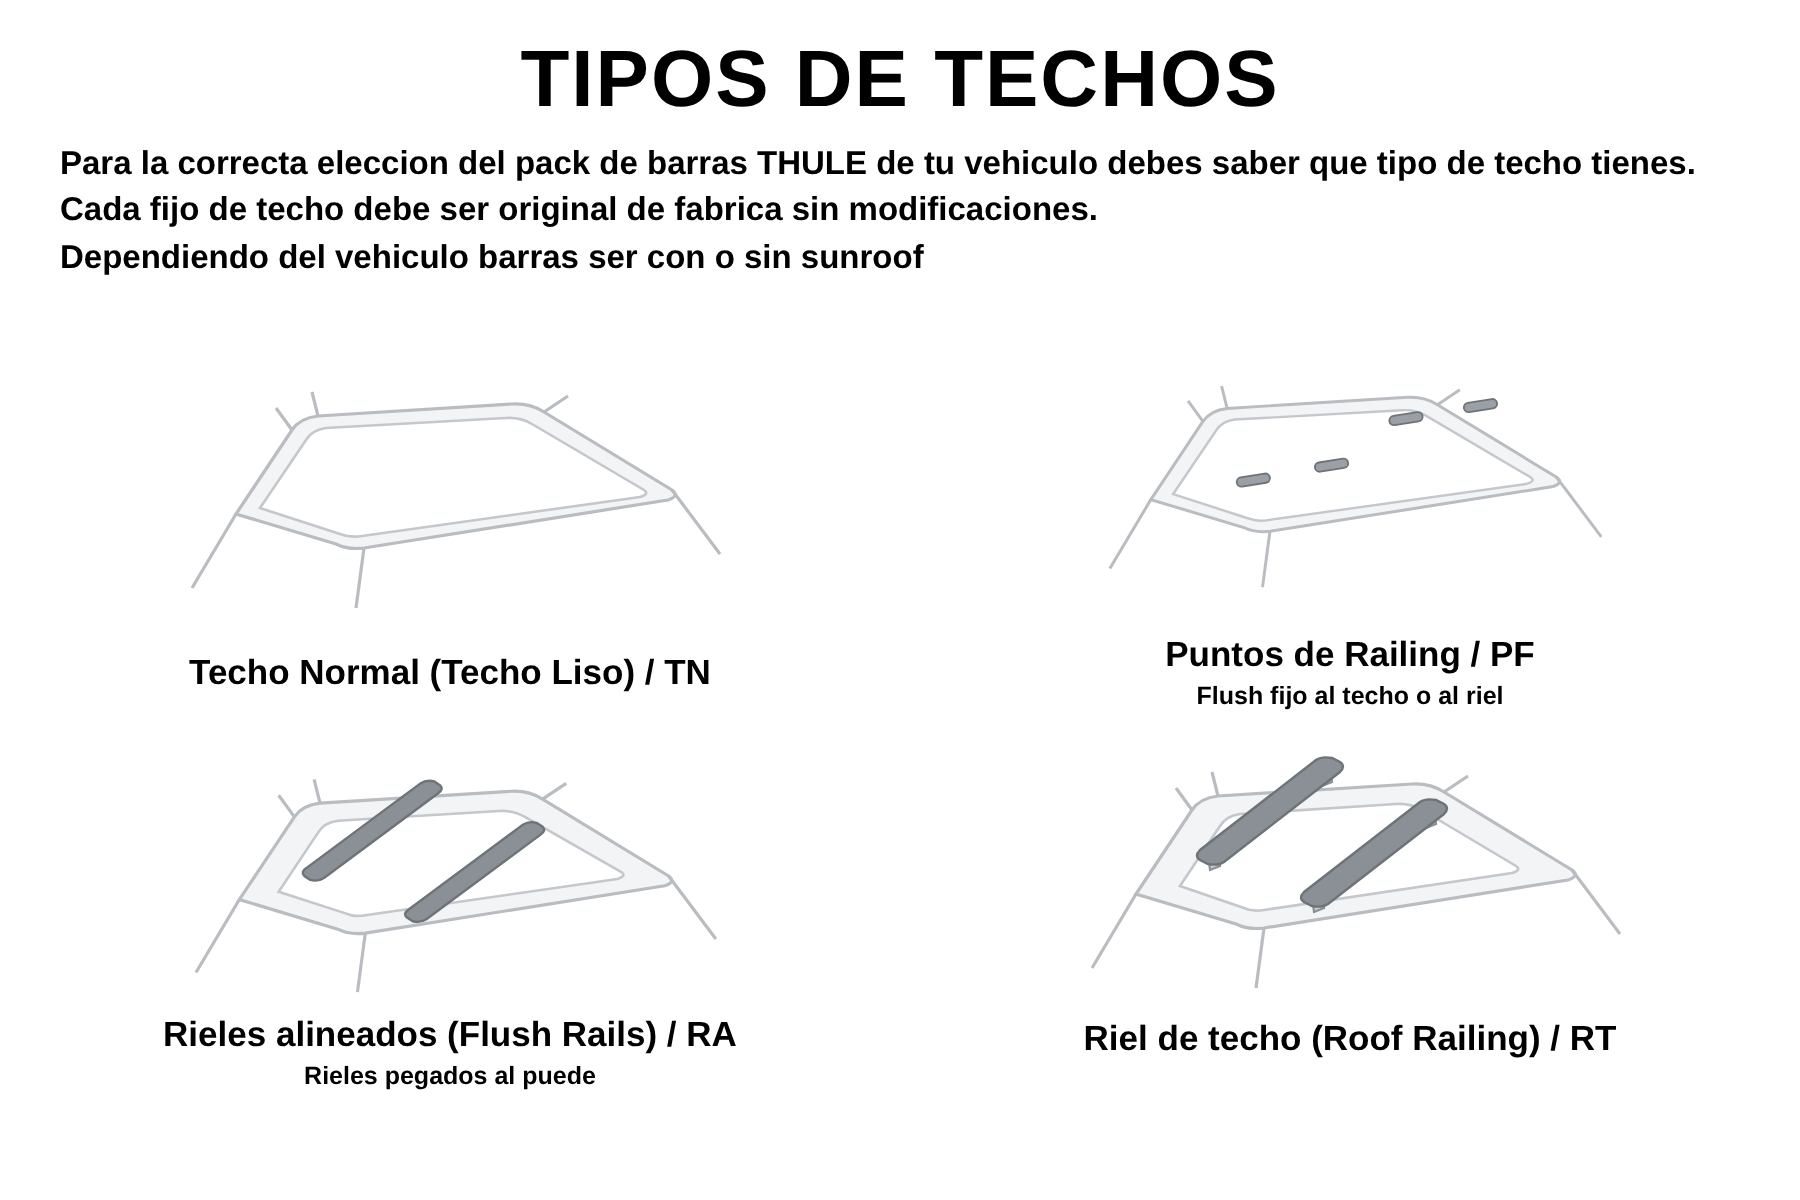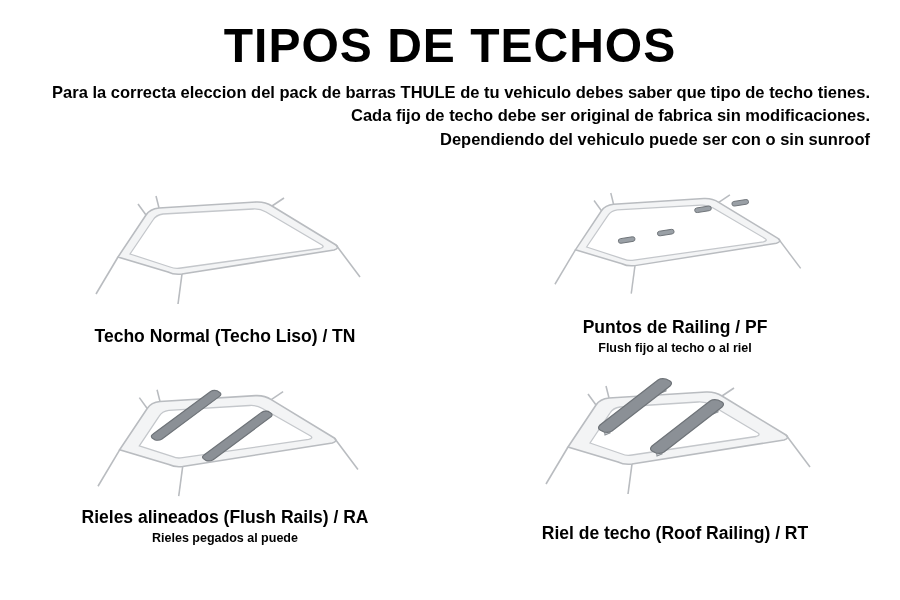--- a/index.html
+++ b/index.html
@@ -17,28 +17,28 @@
   }
   .page {
     width: 900px;
     height: 600px;
     position: relative;
     box-sizing: border-box;
     padding: 0;
   }
   .title {
     text-align: center;
-    font-size: 48px;
+    font-size: 40px;
     font-weight: bold;
     letter-spacing: 1px;
     margin: 18px 0 8px 0;
     color: #000000;
   }
   .subtitle-block {
-    text-align: right;
+    text-align: left;
     font-size: 16.5px;
     font-weight: bold;
     line-height: 1.42;
     color: #000000;
     margin: 0 30px;
   }
   .subtitle-line {
     display: block;
   }
   .grid {
@@ -79,21 +79,21 @@
   }
   
   .cell-tn .art { margin-top: 12px; }
   .cell-pf .art { margin-top: 10px; }
   .cell-ra .art { margin-top: 18px; }
   .cell-rt .art { margin-top: 12px; }
 
   .cell-tn .cell-label { margin-top: 14px; }
   .cell-pf .cell-label { margin-top: 16px; }
   .cell-ra .cell-label { }
-  .cell-rt .cell-label { margin-top: 26px; }
+  .cell-rt .cell-label { margin-top: 12px; }
 
   svg .body-line {
     fill: none;
     stroke: #b9bcc0;
     stroke-width: 1.6;
   }
   svg .roof-fill {
     fill: #f3f4f5;
     stroke: #b9bcc0;
     stroke-width: 1.6;
@@ -122,21 +122,21 @@
 </head>
 <body>
 
 <div class="page">
 
   <div class="title">TIPOS DE TECHOS</div>
 
   <div class="subtitle-block">
     <span class="subtitle-line">Para la correcta eleccion del pack de barras THULE de tu vehiculo debes saber que tipo de techo tienes.</span>
     <span class="subtitle-line">Cada fijo de techo debe ser original de fabrica sin modificaciones.</span>
-    <span class="subtitle-line">Dependiendo del vehiculo puede ser con o sin sunroof</span>
+    <span class="subtitle-line">Dependiendo del vehiculo barras ser con o sin sunroof</span>
   </div>
 
   <div class="grid">
 
     <div class="cell cell-tn">
       <svg class="art" viewBox="0 0 330 130">
         <path class="roof-fill" d="M58 75 L86 33 Q90 27 99 26 L196 20 Q205 19.5 212 24 L276 63 Q280 66 274 68 L122 92 Q114 93 108 90 Z"></path>
         <path class="glass" d="M70 72 L93 38 Q96 33 103 32 L193 27 Q200 26.5 206 30 L262 63 Q265 65 260 66.5 L121 86 Q115 87 110 85 Z"></path>
         <path class="body-line" d="M58 75 L36 112"></path>
         <path class="body-line" d="M276 63 L300 95"></path>

